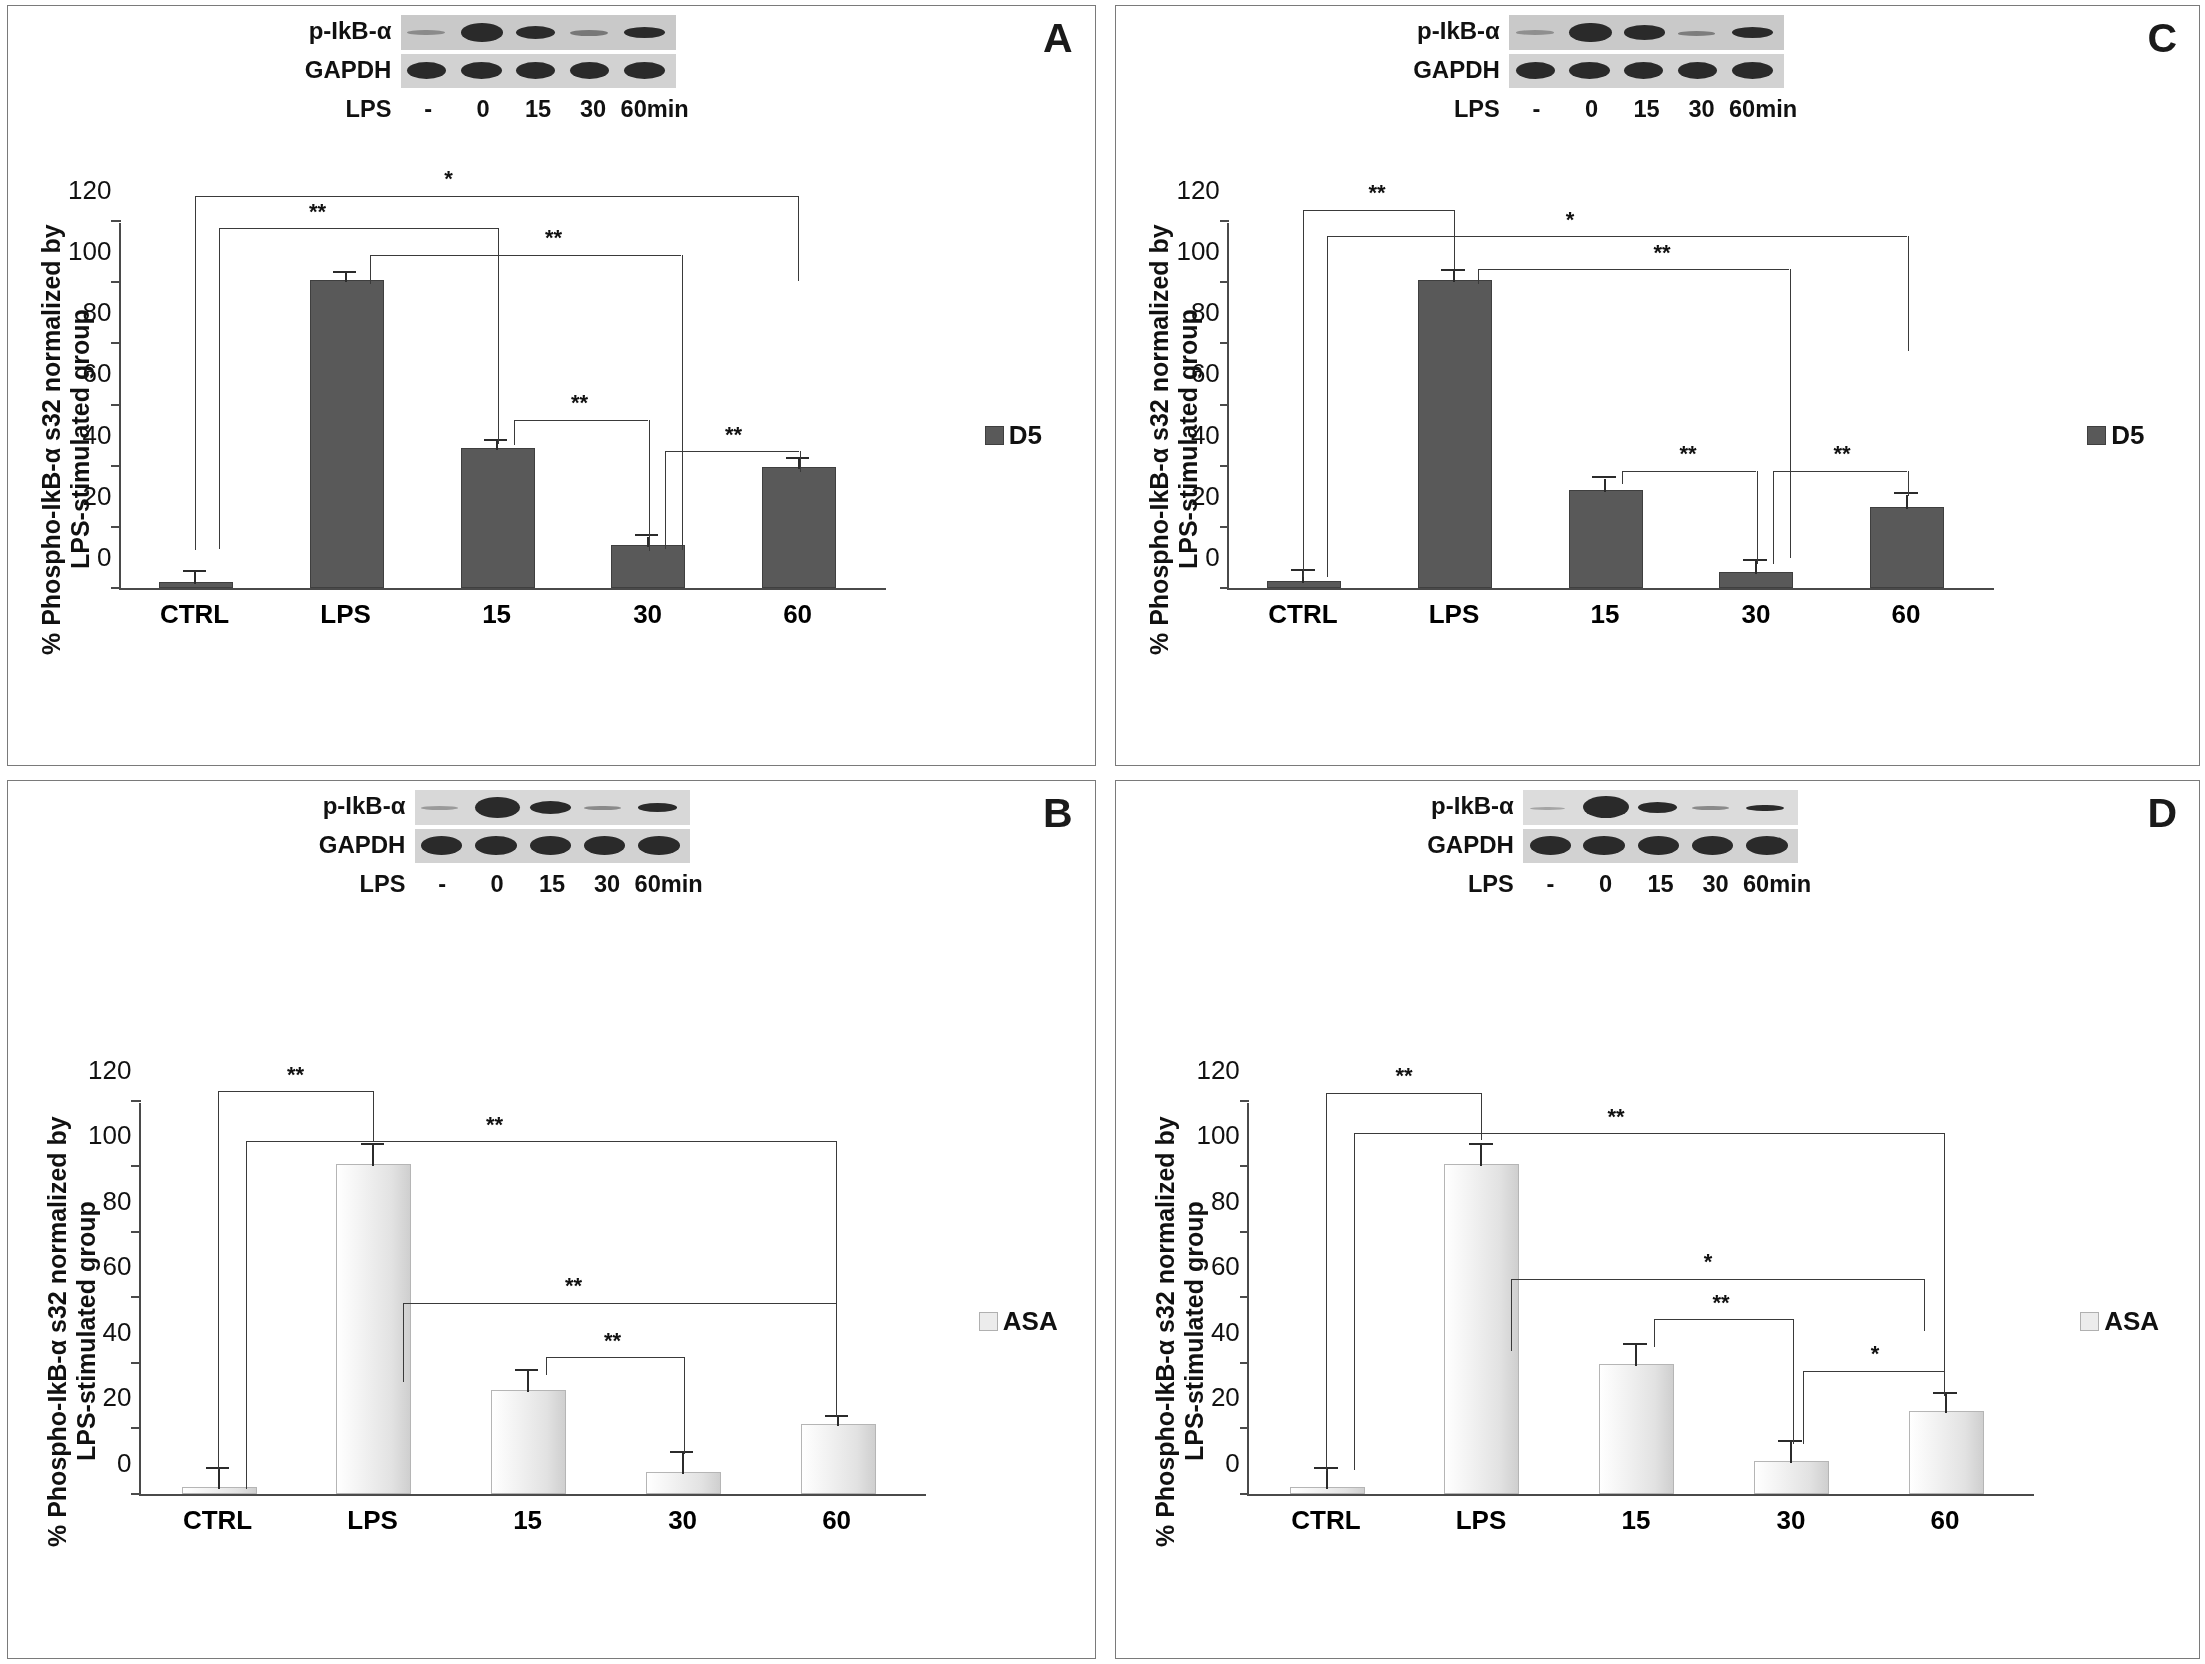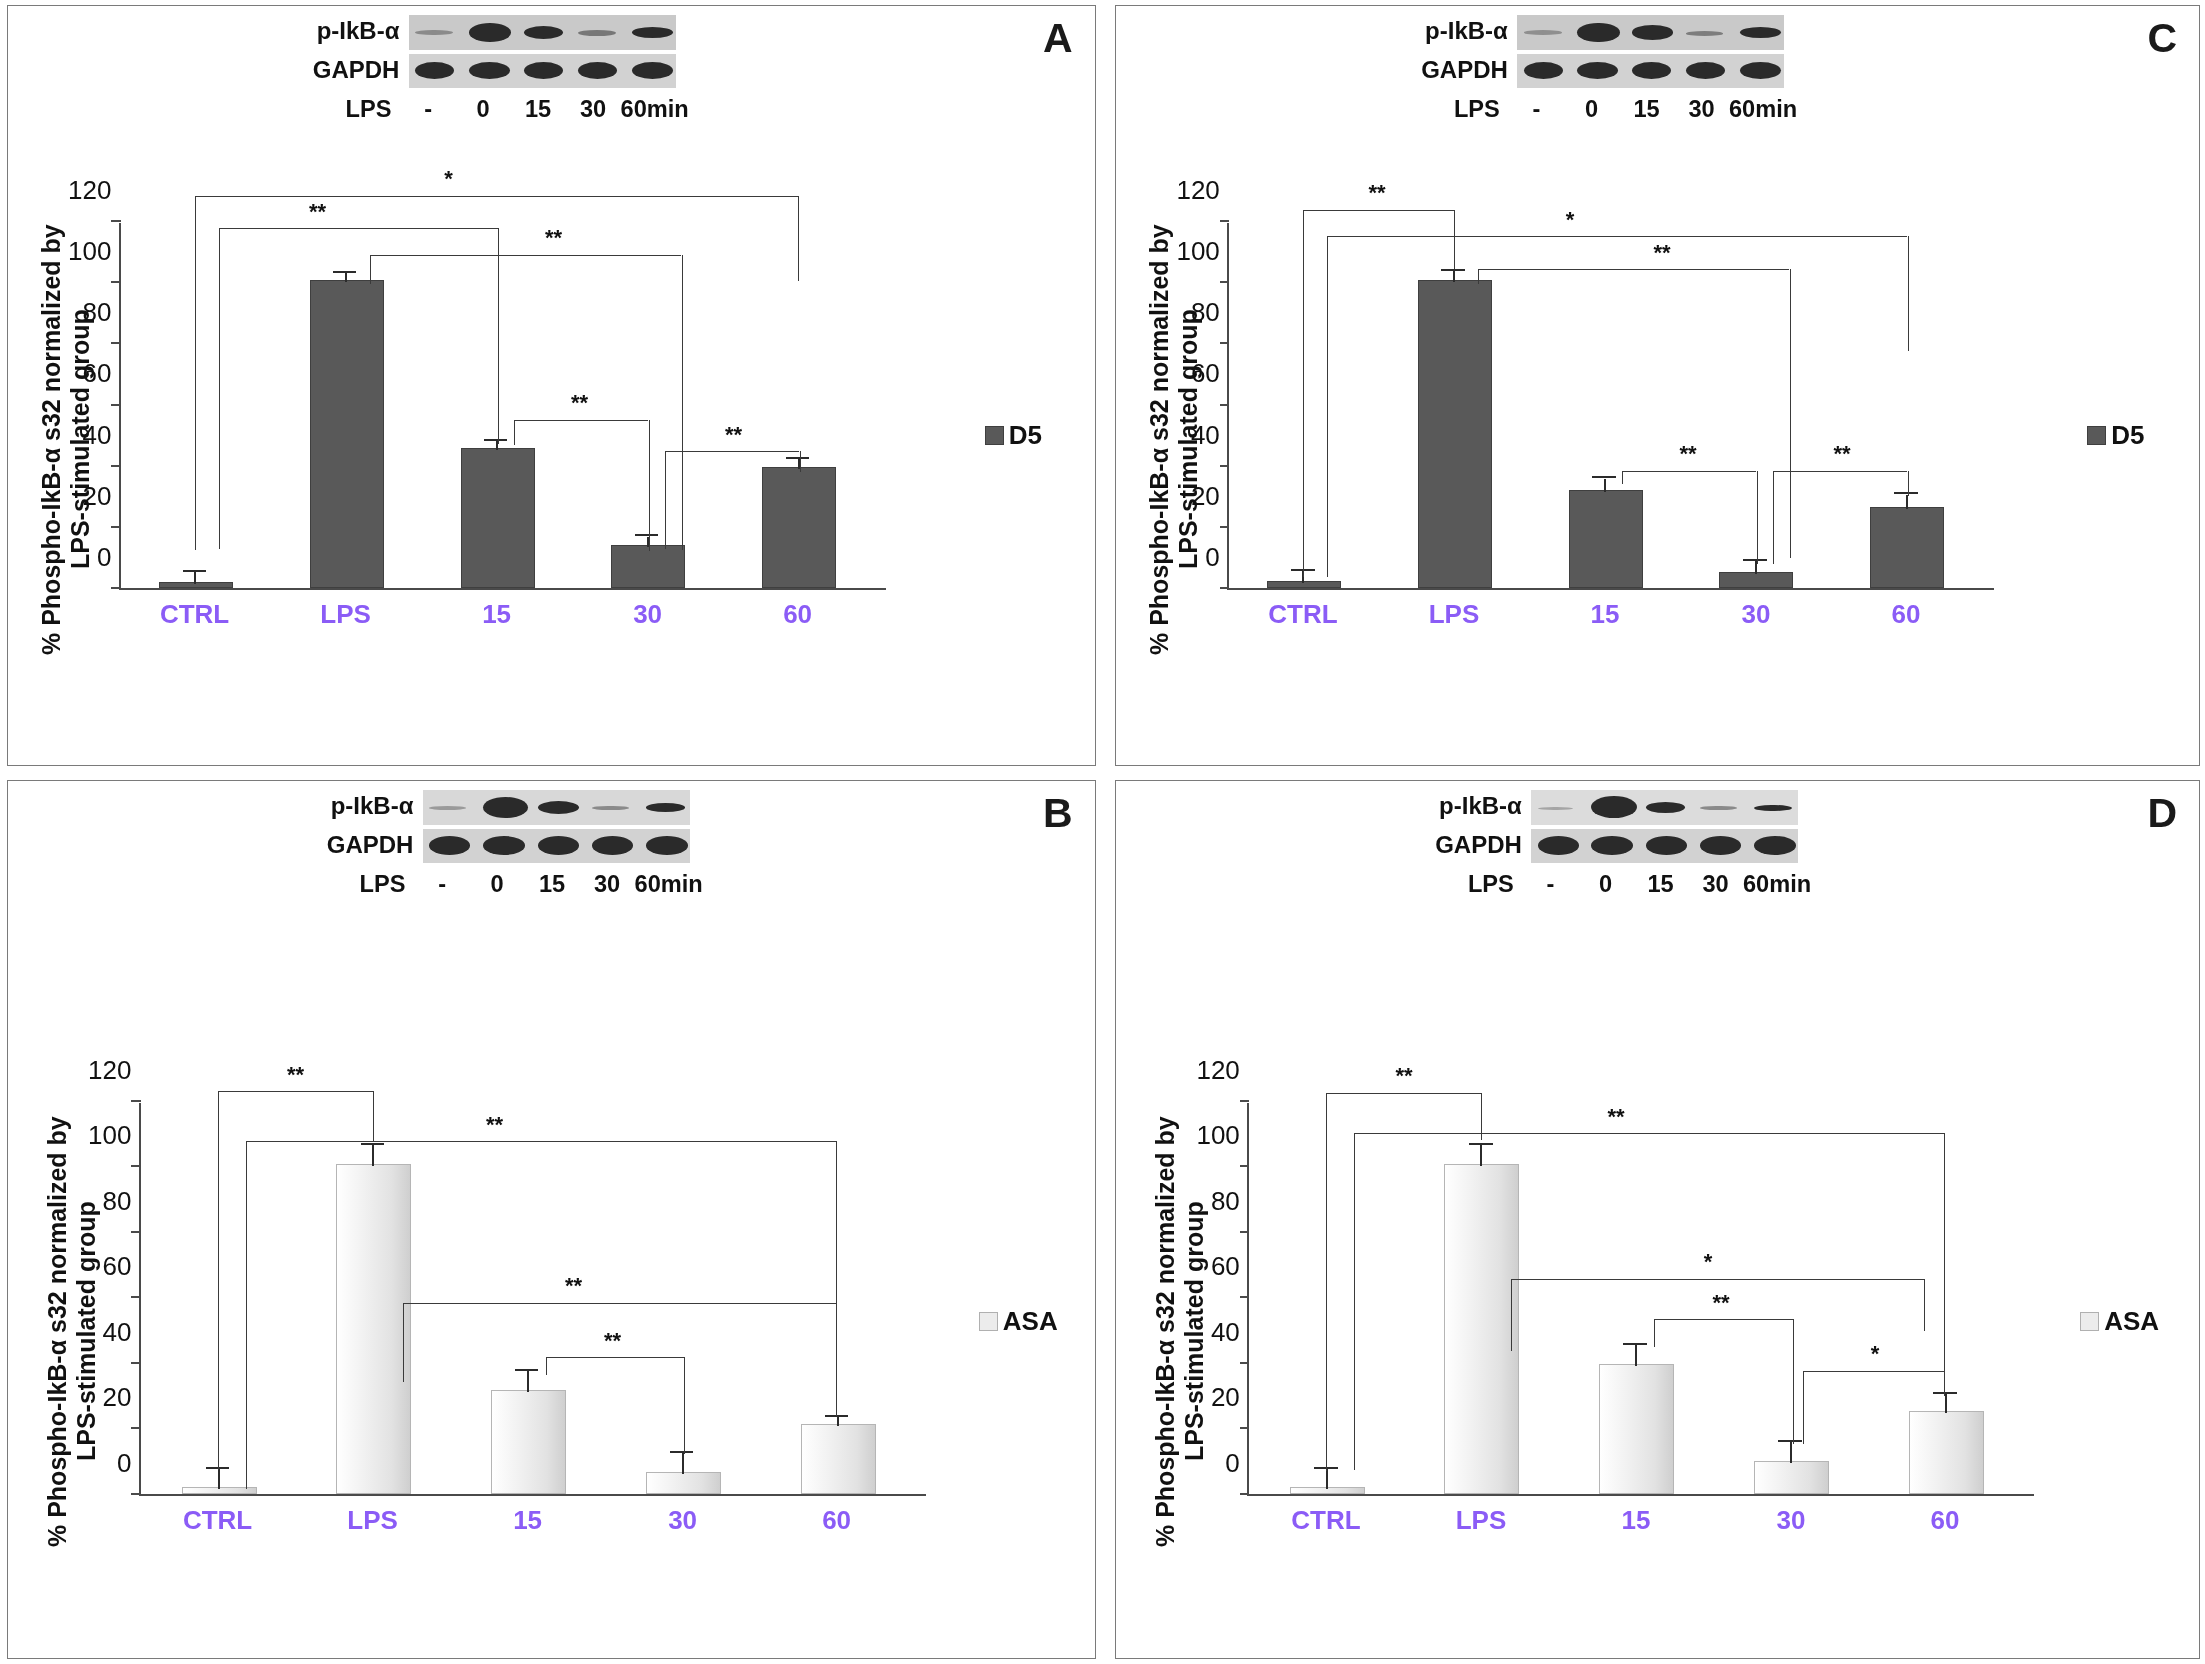--- a/index.html
+++ b/index.html
@@ -31,21 +31,20 @@
     font-weight: bold;
     color: #1a1a1a;
   }
 
   
   .blot {
     position: absolute;
   }
   .blot-rows {
     position: relative;
-    margin-left: 8px;
   }
   .blot-label {
     position: absolute;
     right: 100%;
     margin-right: 9.2px;
     font-size: 24px;
     font-weight: bold;
     color: #111;
     white-space: nowrap;
     line-height: 1;
@@ -138,21 +137,21 @@
     height: 0;
     border-top: 2px solid #2b2b2b;
   }
   .xlabel {
     position: absolute;
     top: 100%;
     margin-top: 10.5px;
     transform: translateX(-50%);
     font-size: 26px;
     font-weight: bold;
-    color: #8b5cf6;
+    color: #000000;
     white-space: nowrap;
   }
   .legend {
     position: absolute;
     display: flex;
     align-items: center;
     gap: 5.2px;
     font-size: 26px;
     font-weight: bold;
     color: #111;

